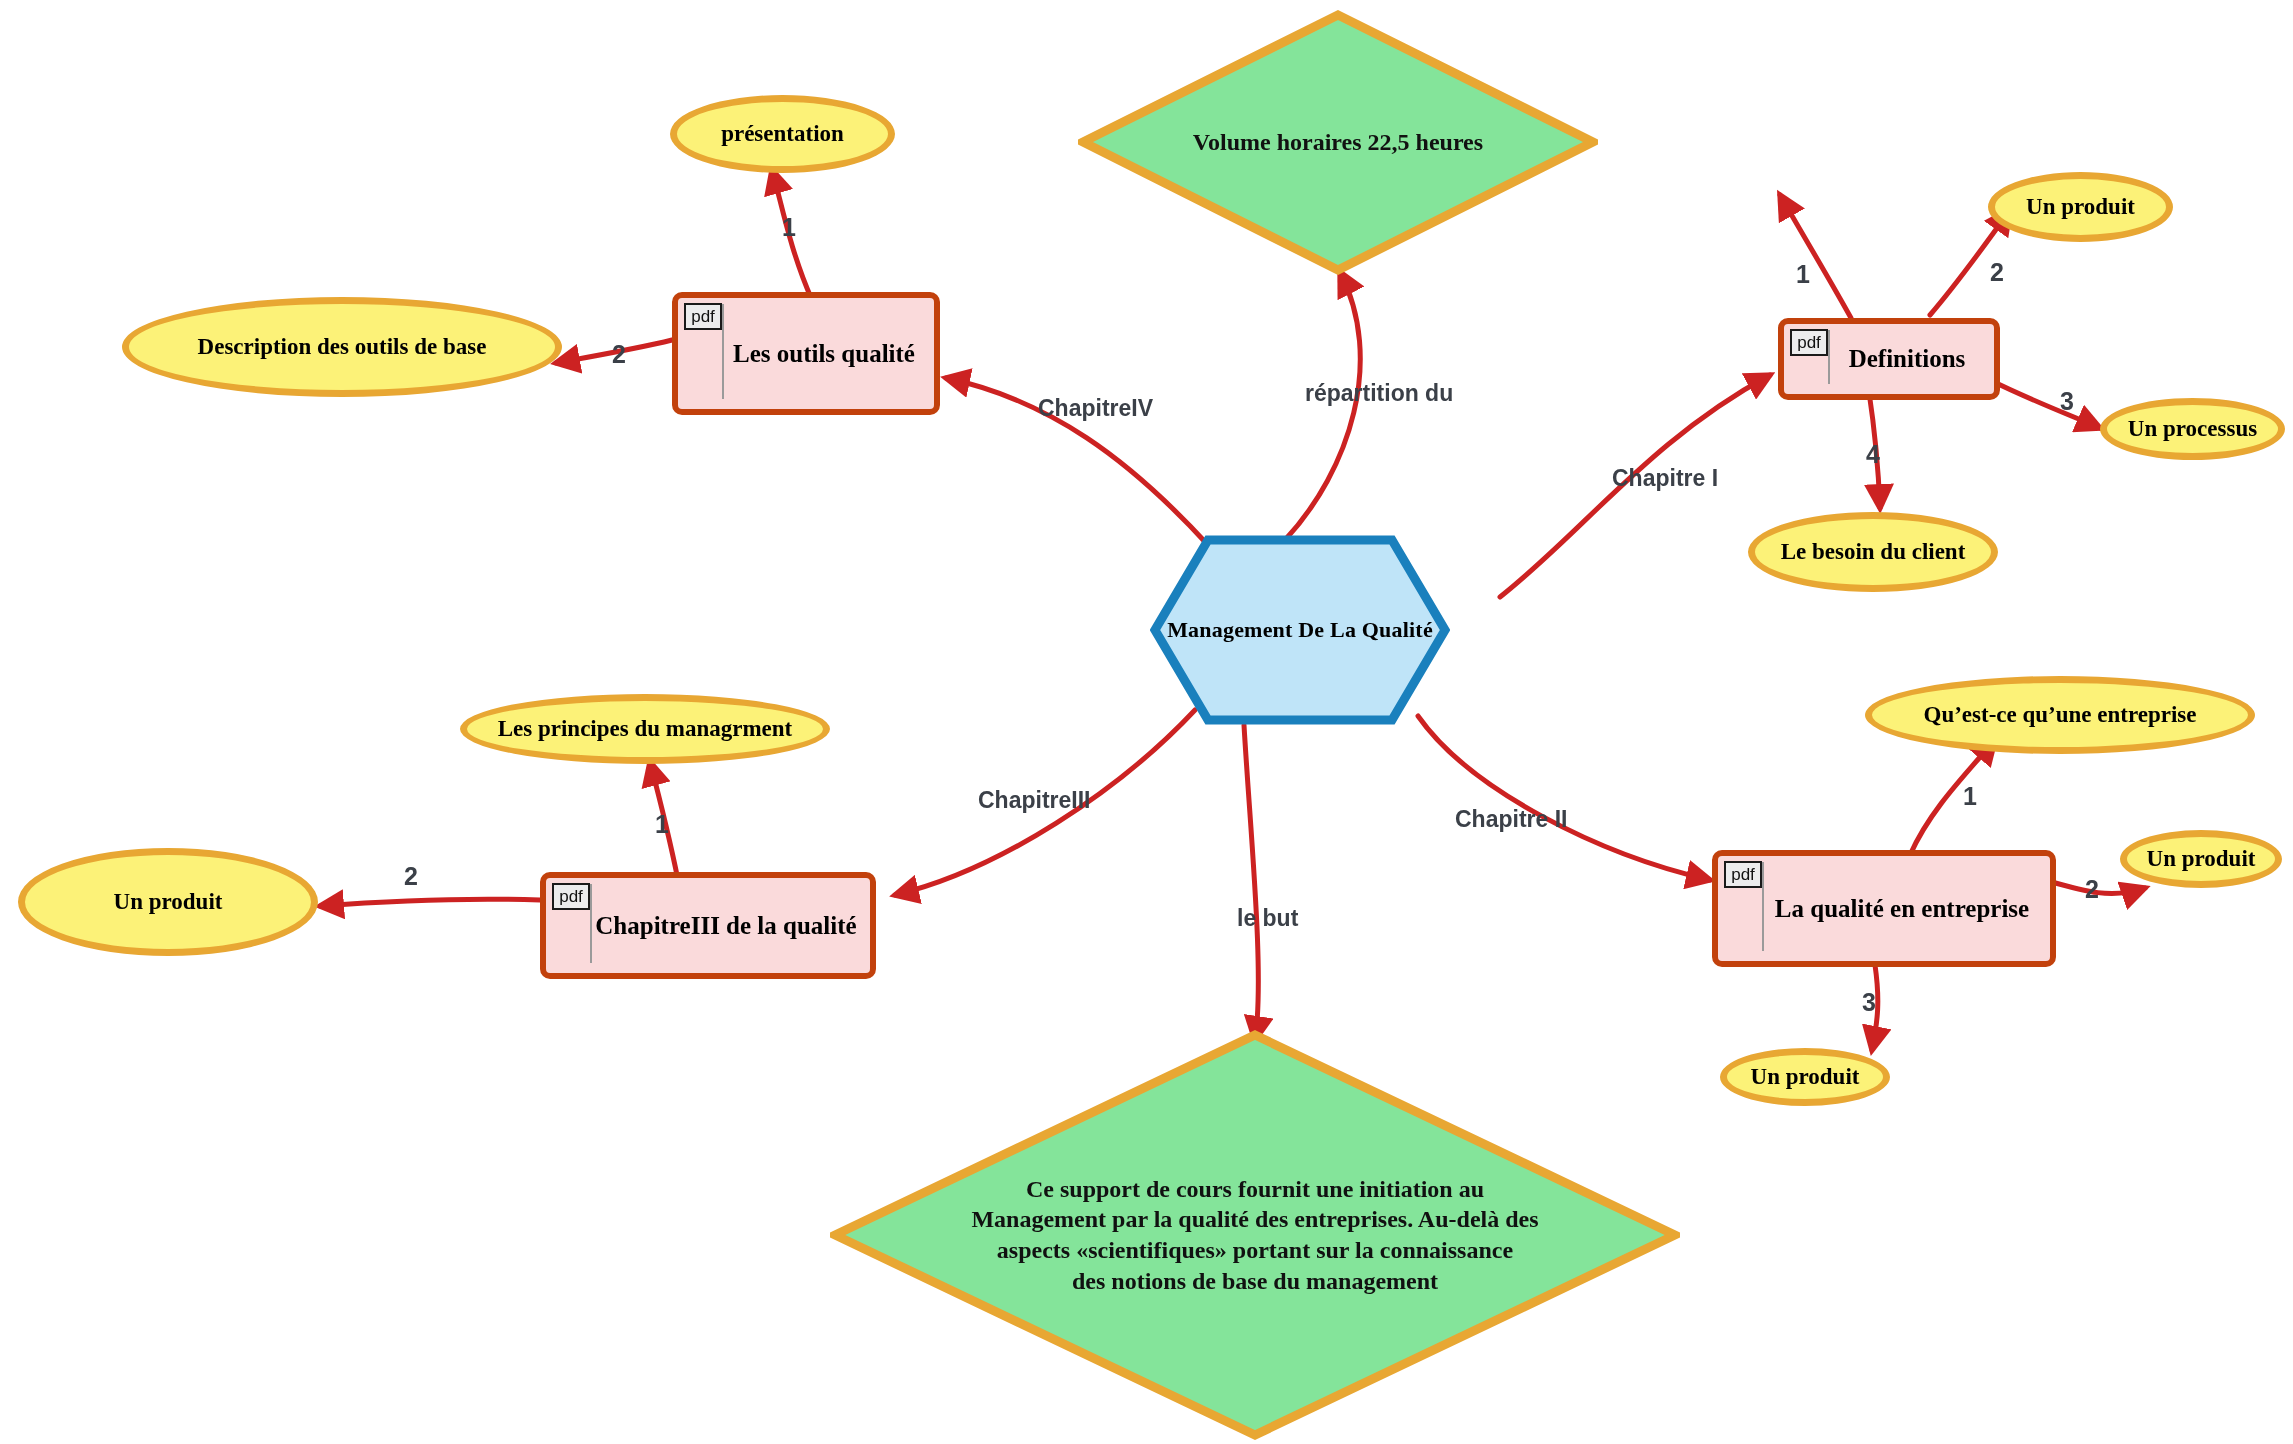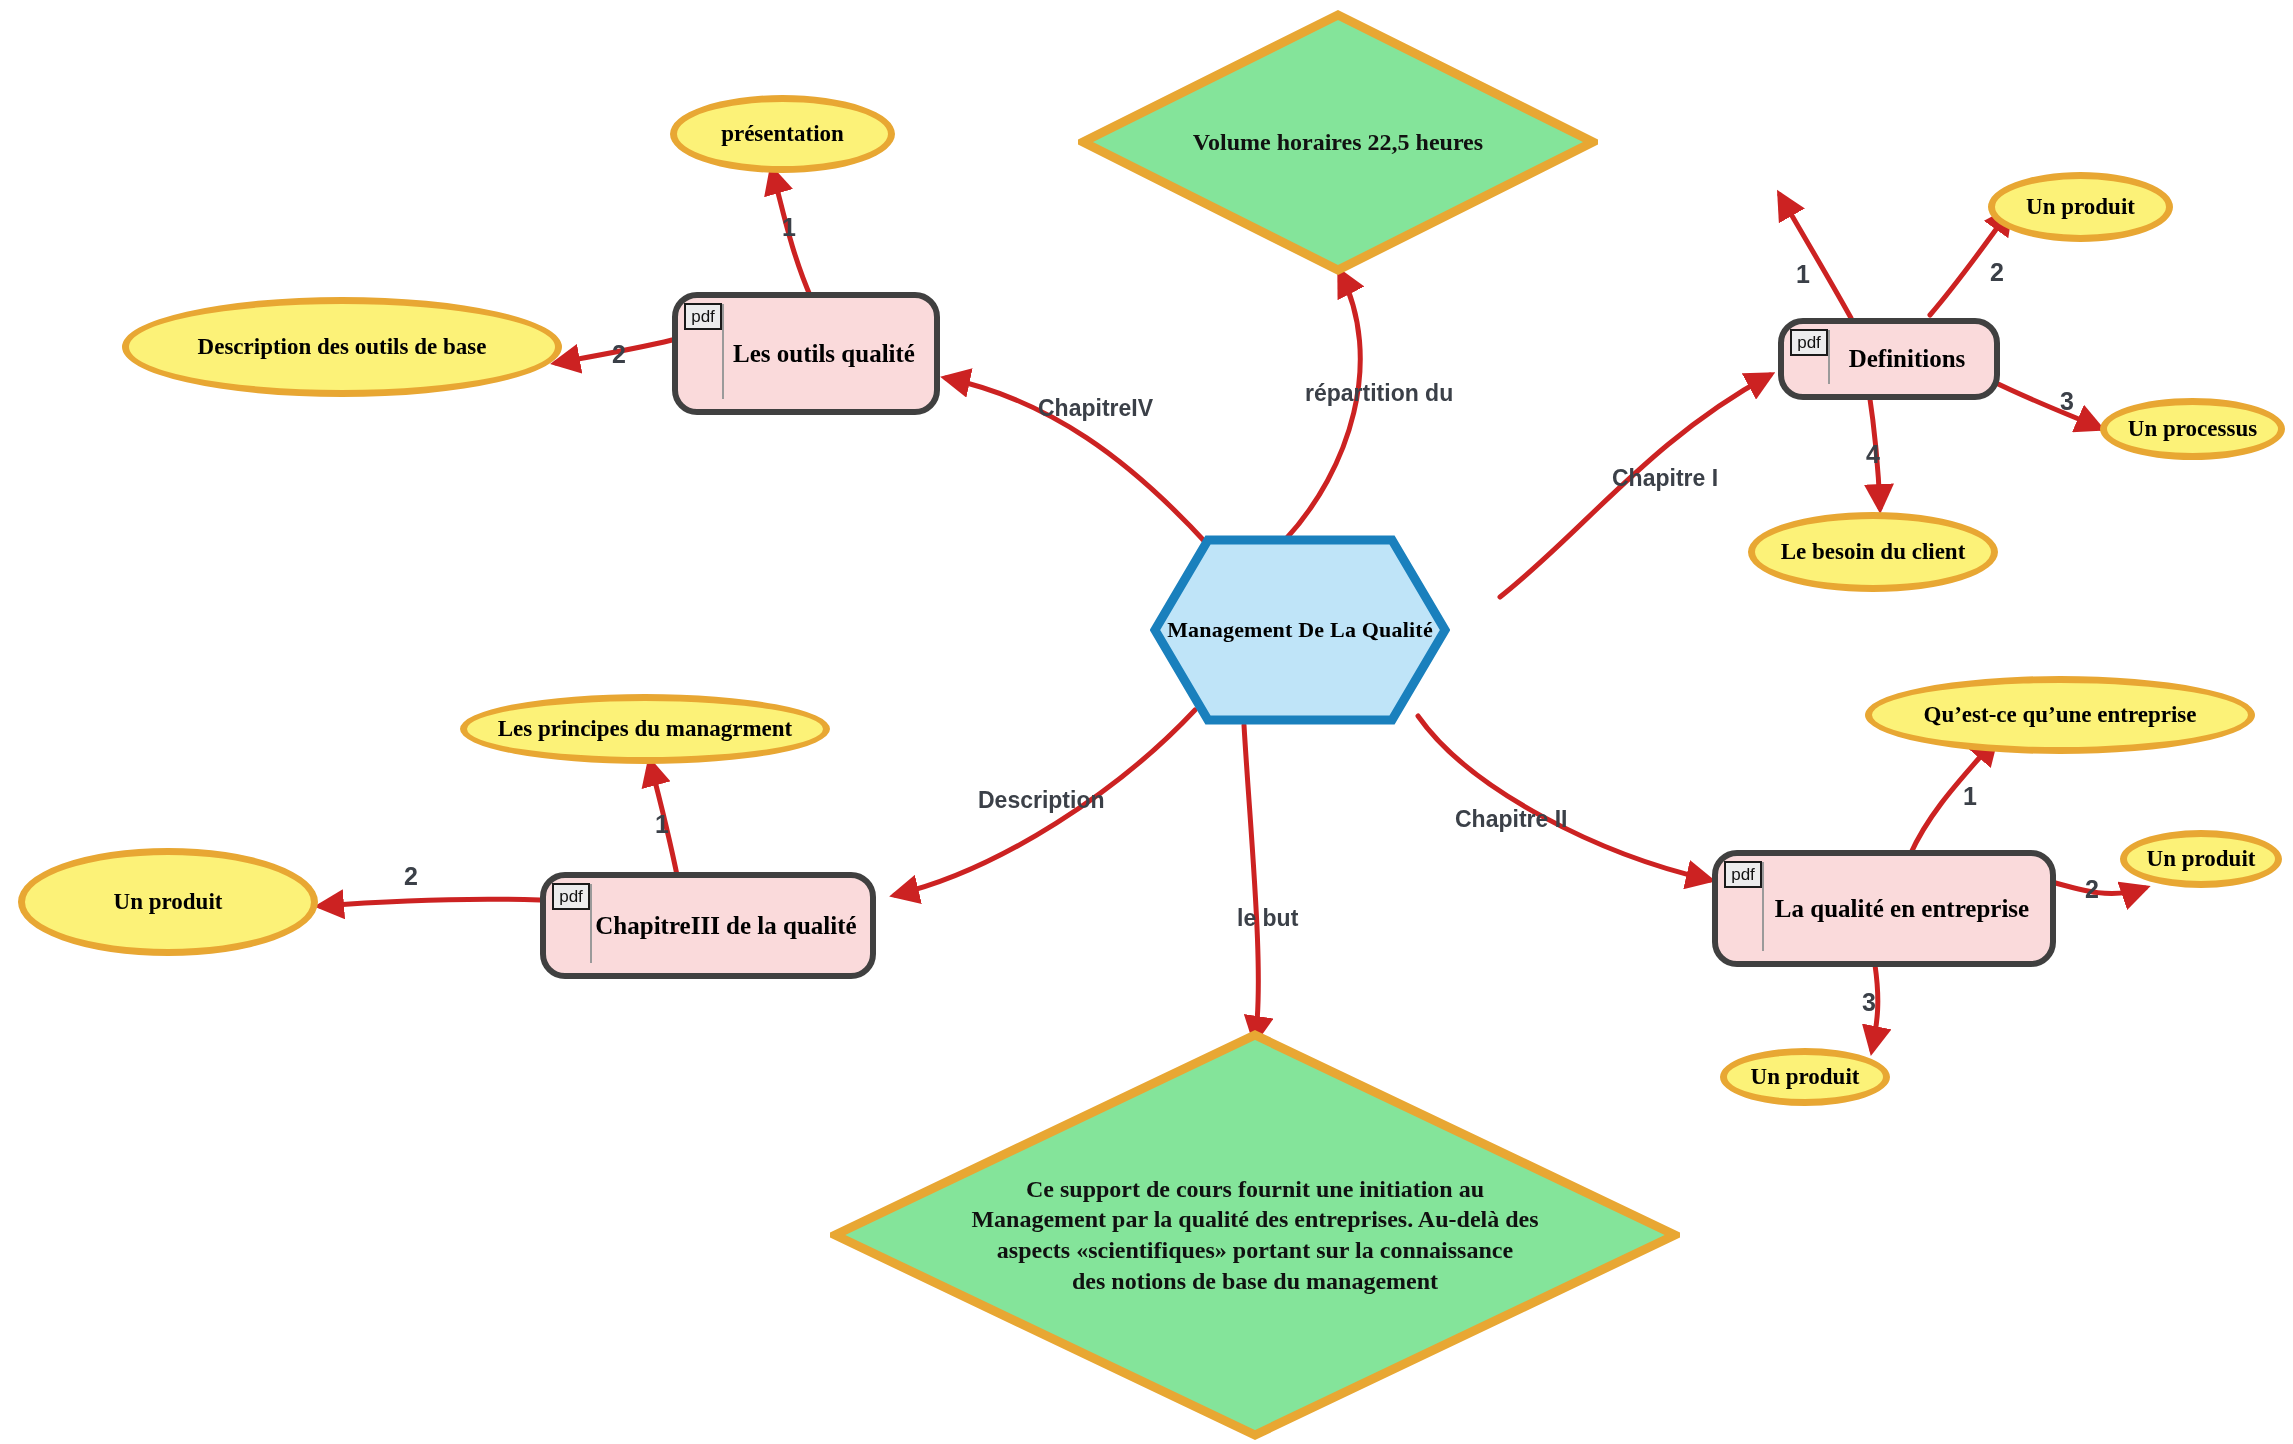--- a/index.html
+++ b/index.html
@@ -44,22 +44,22 @@
     font-weight: bold;
     font-size: 22px;
     color: #000000;
     letter-spacing: .2px;
   }
 
   
   .pdfbox {
     position: absolute;
     background: #fadadb;
-    border: 6px solid #404040;
-    border-radius: 25px;
+    border: 6px solid #c2410c;
+    border-radius: 10px;
     box-sizing: border-box;
   }
   .pdfbox .box-title {
     position: absolute;
     left: 46px;
     right: 10px;
     top: 0;
     bottom: 0;
     display: flex;
     align-items: center;
@@ -283,21 +283,21 @@
   <div class="ellipse" style="left:1720px; top:1048px; width:170px; height:58px;">
     <span>Un produit</span>
   </div>
 
   <div class="edge-label" style="left:1038px; top:395px;">ChapitreIV</div>
 
   <div class="edge-label" style="left:1305px; top:380px;">répartition du</div>
 
   <div class="edge-label" style="left:1583px; top:465px;margin-left:29px;">Chapitre I</div>
 
-  <div class="edge-label" style="left:978px; top:787px;">Description</div>
+  <div class="edge-label" style="left:978px; top:787px;">ChapitreIII</div>
 
   <div class="edge-label" style="left:1455px; top:806px;">Chapitre II</div>
 
   <div class="edge-label" style="left:1237px; top:905px;">le but</div>
 
   <div class="edge-num" style="left:782px; top:213px;">1</div>
   <div class="edge-num" style="left:612px; top:340px;">2</div>
 
   <div class="edge-num" style="left:1796px; top:260px;">1</div>
   <div class="edge-num" style="left:1990px; top:258px;">2</div>

